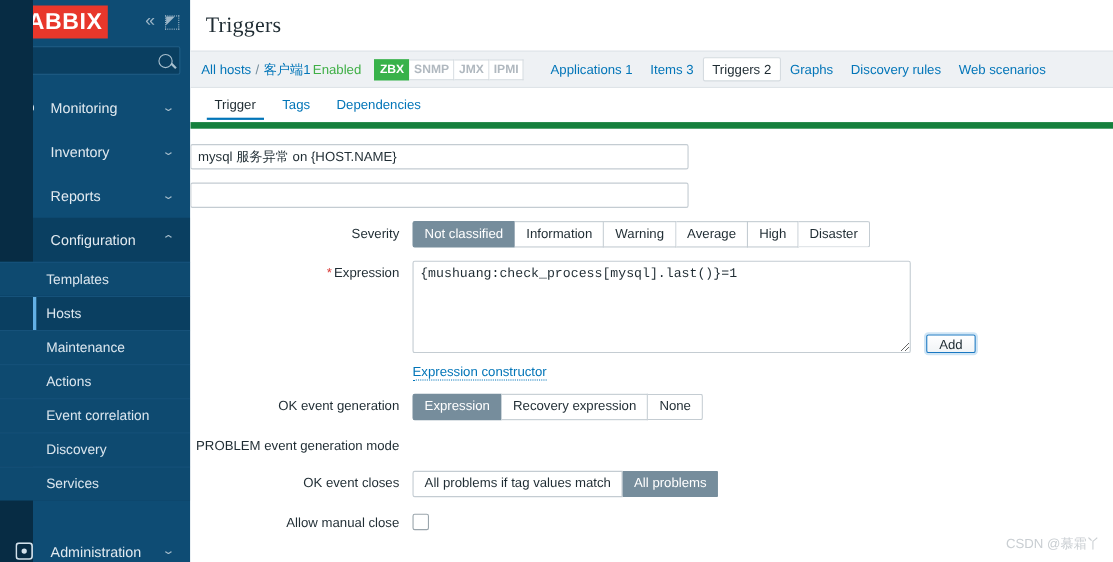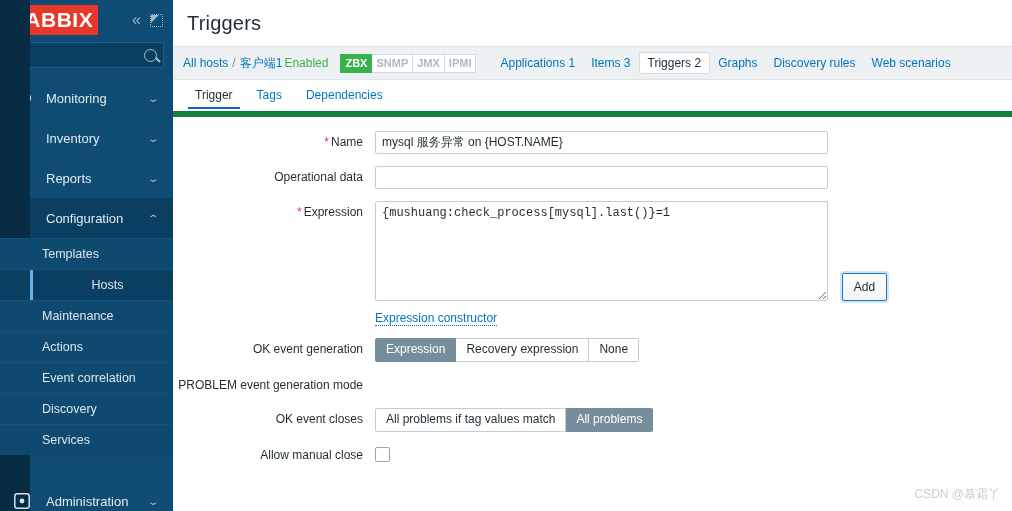--- a/index.html
+++ b/index.html
@@ -110,21 +110,21 @@
     display: flex; align-items: center;
     padding-left: 42px;
     color: #dbe6ee;
     font-size: 12.5px;
     border-top: 1px solid #16527a;
     background: #0e4a70;
     position: relative;
     cursor: pointer;
   }
   .sub-item:first-child { border-top: 0; }
-  .sub-item.selected { background: #0a3f61; justify-content: center; }
+  .sub-item.selected { background: #0a3f61; }
   .sub-item.selected::before {
     content: "";
     position: absolute; left: 30px; top: 0; bottom: 0;
     width: 3px; background: #63b0e5;
   }
   .sub-rail {
     position: absolute; left: 0; top: 0; bottom: 0; width: 30px;
     background: #072c44;
   }
   .nav-bottom { position: absolute; left: 0; right: 0; bottom: -10px; }
@@ -133,20 +133,21 @@
   #main {
     flex: 1; height: 511px;
     background: #ffffff;
     position: relative;
     overflow: hidden;
   }
   .page-title {
     font-size: 20px; font-weight: normal; color: #1f2c33;
     padding: 12px 0 0 14px;
     letter-spacing: .2px;
+    font-family: Liberation Serif, serif;
   }
   .crumbbar {
     margin-top: 11px;
     height: 34px;
     background: #eef1f4;
     border-top: 1px solid #dfe4e8;
     border-bottom: 1px solid #dfe4e8;
     display: flex; align-items: center;
     padding: 0 0 0 10px;
     gap: 0;
@@ -217,35 +218,35 @@
     border: 1px solid #c4ccd2;
     border-radius: 2px;
     padding: 2px 6px;
     font-size: 12px;
     color: #1f2c33;
     outline: none;
     font-family: "Liberation Sans", sans-serif;
     background: #ffffff;
   }
   textarea.expr {
-    width: 453px; height: 100px;
+    width: 453px; height: 84px;
     border: 1px solid #c4ccd2;
     border-radius: 2px;
     padding: 4px 6px;
     font-size: 12px;
     color: #1f2c33;
     outline: none;
     resize: both;
     font-family: "Liberation Mono", "DejaVu Sans Mono", monospace;
     background: #ffffff;
     line-height: 15px;
   }
   .btn-add {
     margin-left: 14px;
-    width: 45px; height: 28px;
+    width: 45px; height: 17px;
     background: linear-gradient(#ffffff,#f1f4f6);
     border: 1px solid #1a78c2;
     border-radius: 2px;
     color: #1f2c33;
     font-size: 12px;
     cursor: pointer;
     box-shadow: 0 0 0 2px #cfe5f5;
     font-family: "Liberation Sans", sans-serif;
   }
 
@@ -429,35 +430,44 @@
 
     <div class="tabs">
       <div class="tab active">Trigger</div>
       <div class="tab">Tags</div>
       <div class="tab">Dependencies</div>
     </div>
 
     <div class="form">
 
       <div class="row">
-        <div class="lbl">
-          <span class="req">*</span><span>Name</span>
-        </div>
         <div class="fld">
           <input class="txt" type="text" value="mysql 服务异常 on {HOST.NAME}" style="">
         </div>
       </div>
 
       <div class="row">
-        <div class="lbl">Operational data</div>
         <div class="fld">
           <input class="txt" type="text" value="" style="">
         </div>
       </div>
 
+      <div class="row">
+        <div class="lbl">Severity</div>
+        <div class="fld">
+          <div class="seg">
+            <div class="opt on">Not classified</div>
+            <div class="opt">Information</div>
+            <div class="opt">Warning</div>
+            <div class="opt">Average</div>
+            <div class="opt">High</div>
+            <div class="opt">Disaster</div>
+          </div>
+        </div>
+      </div>
 
       <div class="row tight">
         <div class="lbl">
           <span class="req">*</span><span>Expression</span>
         </div>
         <div class="fld">
           <textarea class="expr" style="">{mushuang:check_process[mysql].last()}=1</textarea>
           <button class="btn-add">Add</button>
         </div>
       </div>

